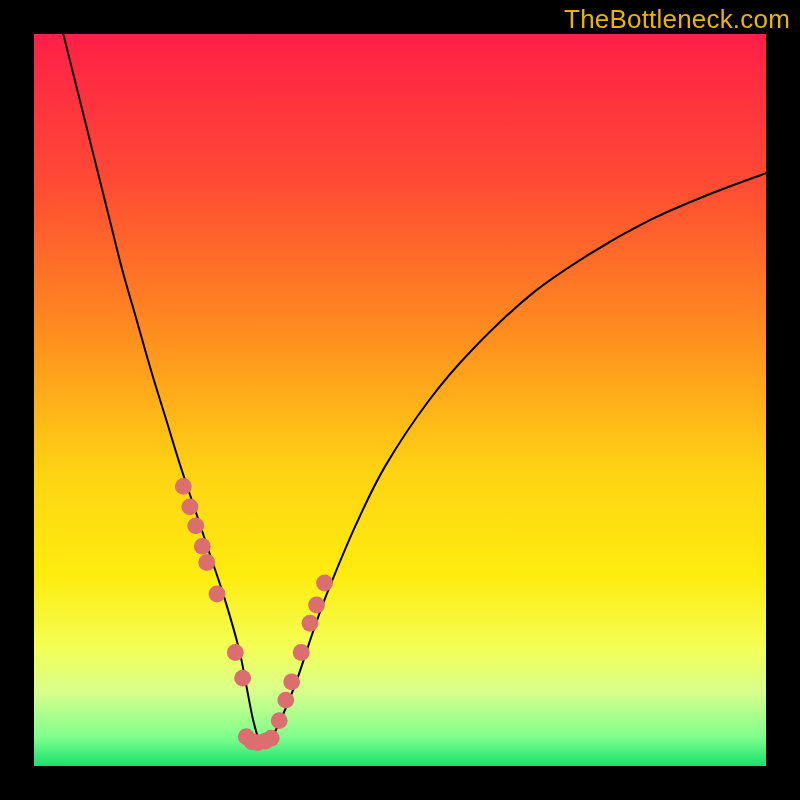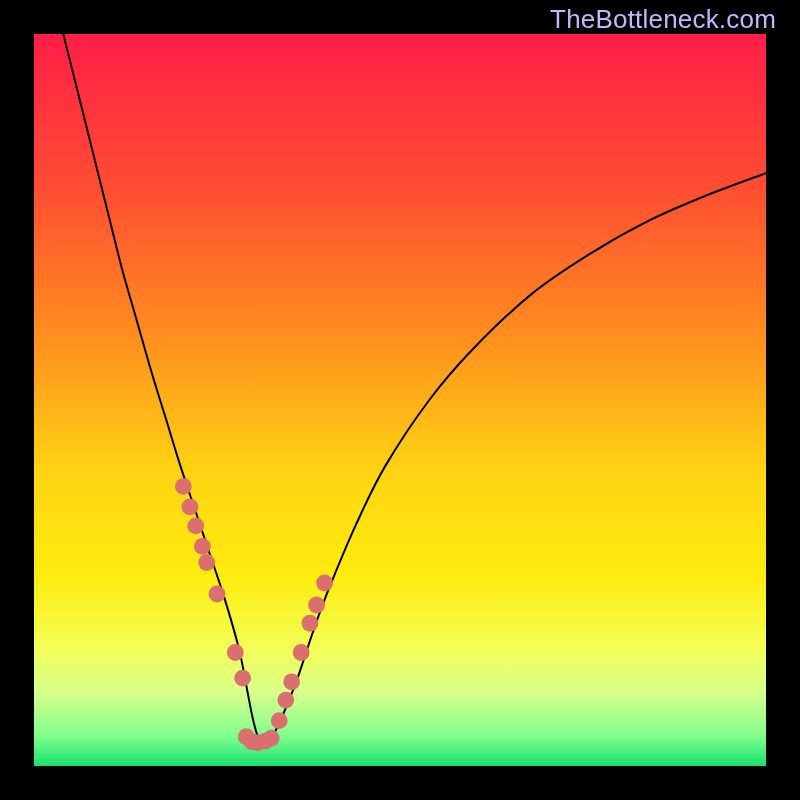--- a/index.html
+++ b/index.html
@@ -12,25 +12,25 @@
   }
   .frame {
     position: relative;
     width: 800px;
     height: 800px;
     background: #000;
   }
   .watermark {
     position: absolute;
     top: 4px;
-    right: 24px;
+    right: 10px;
     font-family: Arial, sans-serif;
     font-size: 26px;
     font-weight: 500;
-    color: #c4b5fd;
+    color: #eab308;
     letter-spacing: 0.2px;
     z-index: 10;
   }
   svg.plot {
     position: absolute;
     left: 34px;
     top: 34px;
     width: 732px;
     height: 732px;
     display: block;

